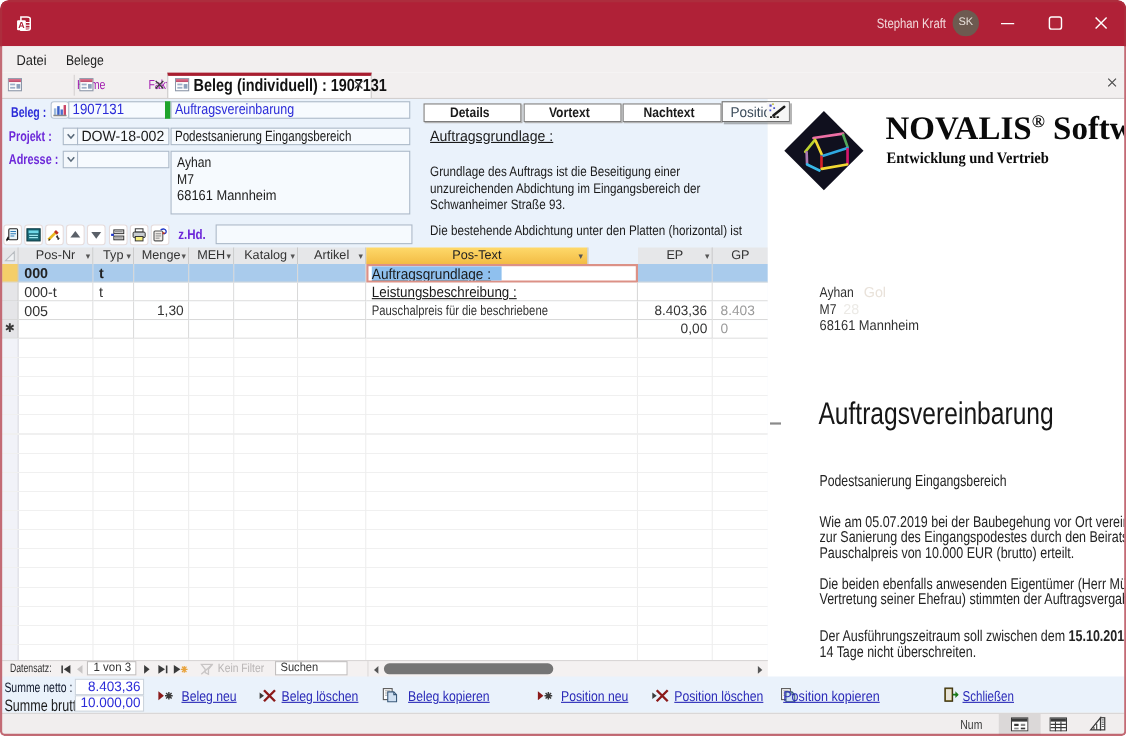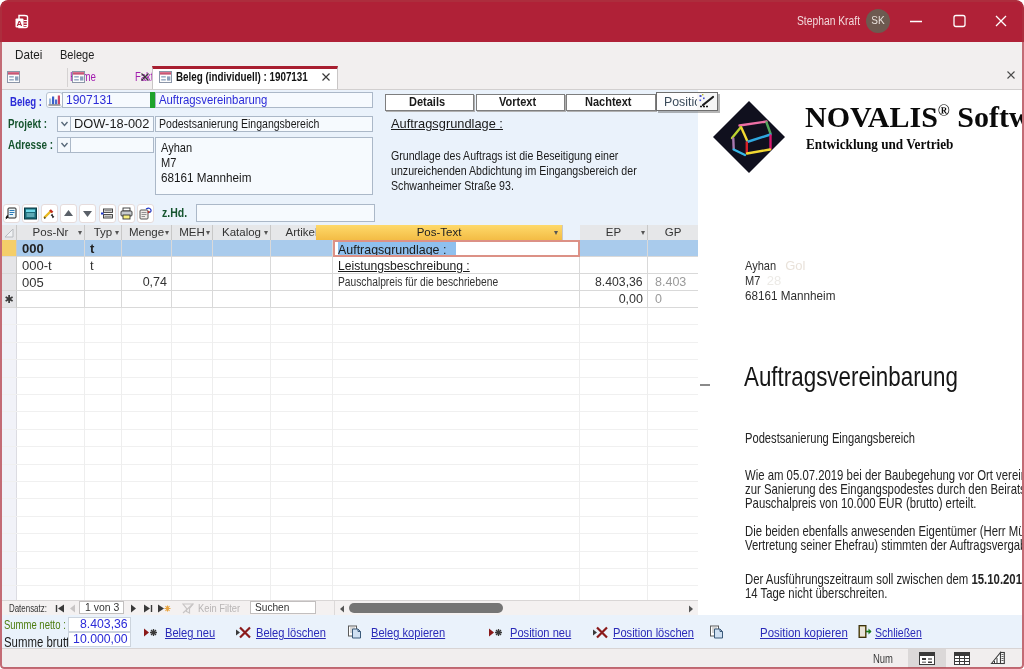--- a/index.html
+++ b/index.html
@@ -13,21 +13,21 @@
   #titletext{position:absolute;left:39px;top:13px;font-size:13.5px;color:#fff;}
   #user{position:absolute;left:797px;top:14px;font-size:12.5px;color:#f2d8db;}
   #avatar{position:absolute;left:866px;top:9px;width:24px;height:24px;border-radius:50%;background:#6d5a50;color:#e8e0da;font-size:10px;text-align:center;line-height:24px;}
   #menubar{position:absolute;left:2px;top:42px;width:1020px;height:24px;background:#f2efef;font-size:13px;color:#1e1e1e;}
   #tabstrip{position:absolute;left:2px;top:66px;width:1020px;height:24px;background:#f2efef;border-bottom:1px solid #d2cfcf;box-sizing:border-box;}
   #tab-active{position:absolute;left:150px;top:0;width:184px;background:#fff;border-left:1px solid #c9c6c6;border-right:1px solid #c9c6c6;border-top:3px solid #a81e30;height:20px;}
   .tabtxt{font-size:12px;color:#a21caf;padding-left:44px;}
   #form{position:absolute;left:2px;top:90px;width:696px;height:510px;background:#eaf2fb;}
   #doc{position:absolute;left:698px;top:90px;width:324px;height:525px;background:#fff;overflow:hidden;}
   .inp{position:absolute;background:#f6fafe;border:1px solid #abb8c8;box-sizing:border-box;font-size:13.5px;white-space:nowrap;overflow:hidden;}
-  .lbl{position:absolute;font-weight:bold;font-size:13px;color:#14532d;white-space:nowrap;}
+  .lbl{position:absolute;font-weight:bold;font-size:13px;color:#6d28d9;white-space:nowrap;}
   .combo{position:absolute;width:14px;height:16px;background:#f4f8fc;border:1px solid #abb8c8;box-sizing:border-box;color:#5a6a7a;font-size:8px;text-align:center;line-height:14px;}
   .vbtn{position:absolute;top:4px;height:17px;background:#fff;border:1px solid #7e7e7e;box-shadow:1px 1px 0 #b0b0b0;box-sizing:border-box;font-size:12.5px;font-weight:bold;color:#1a1a1a;text-align:center;line-height:15px;}
   .tbtn{position:absolute;top:114px;width:17px;height:19px;background:#fff;border:1px solid #e6dcdc;border-radius:3px;box-sizing:border-box;padding:1px 0 0 0;}
   #table{position:absolute;left:0px;top:135px;width:696px;}
   .hdrcell{position:absolute;top:0;height:15px;background:#e6e7e9;border-right:1px solid #c8c8c8;box-sizing:border-box;font-size:11.5px;color:#333;text-align:center;line-height:15px;white-space:nowrap;}
   .cell{position:absolute;box-sizing:border-box;font-size:13px;color:#333;border-right:1px solid #d9d9d9;border-bottom:1px solid #d9d9d9;padding:1px 4px 0 5px;white-space:nowrap;overflow:hidden;background:#fff;}
   .da{position:absolute;right:2px;top:0;font-size:8px;color:#555;}
   .vline{position:absolute;top:83px;width:1px;height:292px;background:#eeeeee;}
   #navbar{position:absolute;left:2px;top:600px;width:696px;height:15px;background:#f4f1f1;border-top:1px solid #d9d6d6;font-size:11px;color:#333;}
   #footer{position:absolute;left:2px;top:615px;width:1020px;height:33px;background:#eaf2fb;}
@@ -99,21 +99,21 @@
         <use href="#formicon"></use>
       </svg>
     <span class="abs tabtxt" style="left:89px;top:4px"><span class="sx" style="transform:scaleX(.79)">Faktura</span></span>
     <svg class="abs" style="left:138px;top:6px" width="10" height="10" viewBox="0 0 10 10">
         <path d="M1.5 1.5 L8.5 8.5 M8.5 1.5 L1.5 8.5" stroke="#3a3a3a" stroke-width="1.2"></path>
       </svg>
     <div id="tab-active"></div>
     <svg class="abs" style="left:157px;top:4px" width="14" height="14">
         <use href="#formicon"></use>
       </svg>
-    <span class="abs" style="left:174px;top:4px;font-weight:bold;color:#111;font-size:12px"><span class="sx" style="transform:scaleX(.82)">Beleg (individuell) : 1907131</span></span>
+    <span class="abs" style="left:174px;top:4px;font-weight:bold;color:#111;font-size:16px"><span class="sx" style="transform:scaleX(.82)">Beleg (individuell) : 1907131</span></span>
     <svg class="abs" style="left:319px;top:6px" width="10" height="10" viewBox="0 0 10 10">
         <path d="M1.5 1.5 L8.5 8.5 M8.5 1.5 L1.5 8.5" stroke="#3a3a3a" stroke-width="1.2"></path>
       </svg>
     <svg class="abs" style="left:1004px;top:4px" width="10" height="10" viewBox="0 0 10 10">
         <path d="M1.5 1.5 L8.5 8.5 M8.5 1.5 L1.5 8.5" stroke="#4a4a4a" stroke-width="1.1"></path>
       </svg>
   </div>
 
   <div id="form">
     <span class="lbl" style="left:8px;top:4px;color:#2b2bd8;font-size:13px"><span class="sx" style="transform:scaleX(.74)">Beleg :</span></span>
@@ -184,32 +184,33 @@
         </svg></div>
     <span class="lbl" style="left:160px;top:116px;font-size:12.5px"><span class="sx" style="transform:scaleX(.84)">z.Hd.</span></span>
     <div class="inp" style="left:194px;top:114px;width:179px;height:18px"></div>
 
     <div class="vbtn" style="left:383px;width:89px"><span class="sx" style="transform:scaleX(.88)">Details</span></div>
     <div class="vbtn" style="left:474px;width:89px"><span class="sx" style="transform:scaleX(.88)">Vortext</span></div>
     <div class="vbtn" style="left:564px;width:90px"><span class="sx" style="transform:scaleX(.88)">Nachtext</span></div>
 
     <span class="abs" style="left:389px;top:26px;font-size:13.5px;color:#1a1a1a"><span class="sx" style="transform:scaleX(.95);text-decoration:underline">Auftragsgrundlage :</span></span>
     <div class="abs" style="left:389px;top:59px;font-size:12.5px;color:#1a1a1a;line-height:15px;white-space:nowrap"><span class="sx" style="transform:scaleX(.85)">Grundlage des Auftrags ist die Beseitigung einer</span><br><span class="sx" style="transform:scaleX(.85)">unzureichenden Abdichtung im Eingangsbereich der</span><br><span class="sx" style="transform:scaleX(.85)">Schwanheimer Straße 93.</span></div>
+    <div class="abs" style="left:389px;top:113px;font-size:12.5px;color:#1a1a1a;white-space:nowrap"><span class="sx" style="transform:scaleX(.85)">Die bestehende Abdichtung unter den Platten (horizontal) ist</span></div>
 
     <div id="table">
       <div class="hdrcell" style="left:0;width:15px"><svg width="12" height="12" viewBox="0 0 12 12" style="margin-top:2px">
             <path d="M2 10 L10 10 L10 2 Z" fill="#f0f2f4" stroke="#b8bcc0" stroke-width="1"></path>
           </svg></div>
       <div class="hdrcell" style="left:15px;width:68px">Pos-Nr <span class="da">▾</span></div>
       <div class="hdrcell" style="left:83px;width:37px">Typ <span class="da">▾</span></div>
       <div class="hdrcell" style="left:120px;width:50px">Menge <span class="da">▾</span></div>
       <div class="hdrcell" style="left:170px;width:41px">MEH <span class="da">▾</span></div>
       <div class="hdrcell" style="left:211px;width:58px">Katalog <span class="da">▾</span></div>
       <div class="hdrcell" style="left:269px;width:62px">Artikel <span class="da">▾</span></div>
-      <div class="hdrcell" style="left:314px;width:247px;background:linear-gradient(#fed96a,#f3bc45);color:#222">Pos-Text <span class="da" style="right:4px">▾</span></div>
+      <div class="hdrcell" style="left:331px;width:202px;background:linear-gradient(#fed96a,#f3bc45);color:#222">Pos-Text <span class="da" style="right:4px">▾</span></div>
       <div class="hdrcell" style="left:578px;width:68px">EP <span class="da">▾</span></div>
       <div class="hdrcell" style="left:646px;width:50px;border-right:none">GP</div>
       <div class="cell" style="left:0;top:15px;width:15px;height:17px;background:#f4ce69;border-right:1px solid #c8c8c8"></div>
       <div class="cell" style="left:15px;top:15px;width:68px;height:17px;background:#a9cbec;font-weight:bold;color:#222">000</div>
       <div class="cell" style="left:83px;top:15px;width:37px;height:17px;background:#a9cbec;font-weight:bold;color:#222">t</div>
       <div class="cell" style="left:120px;top:15px;width:50px;height:17px;background:#a9cbec"></div>
       <div class="cell" style="left:170px;top:15px;width:41px;height:17px;background:#a9cbec"></div>
       <div class="cell" style="left:211px;top:15px;width:58px;height:17px;background:#a9cbec"></div>
       <div class="cell" style="left:269px;top:15px;width:62px;height:17px;background:#a9cbec"></div>
       <div class="cell" style="left:331px;top:15px;width:247px;height:17px;background:#fff;border:2px solid #dc9186;padding:0 2px 0 3px"><span style="background:#8fc0ee;font-size:13.5px;color:#1a1a1a"><span class="sx" style="transform:scaleX(.92);text-decoration:underline">Auftragsgrundlage :</span>            </span></div>
@@ -221,21 +222,21 @@
       <div class="cell" style="left:120px;top:32px;width:50px;height:17px"></div>
       <div class="cell" style="left:170px;top:32px;width:41px;height:17px"></div>
       <div class="cell" style="left:211px;top:32px;width:58px;height:17px"></div>
       <div class="cell" style="left:269px;top:32px;width:62px;height:17px"></div>
       <div class="cell" style="left:331px;top:32px;width:247px;height:17px;font-size:13.5px;color:#1a1a1a"><span class="sx" style="transform:scaleX(.9);text-decoration:underline">Leistungsbeschreibung :</span></div>
       <div class="cell" style="left:578px;top:32px;width:68px;height:17px"></div>
       <div class="cell" style="left:646px;top:32px;width:50px;height:17px;border-right:none"></div>
       <div class="cell" style="left:0;top:49px;width:15px;height:17px;background:#e5e5e8;border-right:1px solid #c8c8c8"></div>
       <div class="cell" style="left:15px;top:49px;width:68px;height:17px">005</div>
       <div class="cell" style="left:83px;top:49px;width:37px;height:17px"></div>
-      <div class="cell" style="left:120px;top:49px;width:50px;height:17px;text-align:right;font-size:12.5px">0,74</div>
+      <div class="cell" style="left:120px;top:49px;width:50px;height:17px;text-align:right;font-size:12.5px">1,30</div>
       <div class="cell" style="left:170px;top:49px;width:41px;height:17px"></div>
       <div class="cell" style="left:211px;top:49px;width:58px;height:17px"></div>
       <div class="cell" style="left:269px;top:49px;width:62px;height:17px"></div>
       <div class="cell" style="left:331px;top:49px;width:247px;height:17px;font-size:12.5px"><span class="sx" style="transform:scaleX(.82)">Pauschalpreis für die beschriebene</span></div>
       <div class="cell" style="left:578px;top:49px;width:68px;height:17px;text-align:right;font-size:12.5px"><span class="sxr" style="transform:scaleX(.98)">8.403,36</span></div>
       <div class="cell" style="left:646px;top:49px;width:50px;height:17px;border-right:none;font-size:12.5px;color:#9a9a9a;padding-left:7px">8.403</div>
       <div class="cell" style="left:0;top:66px;width:15px;height:17px;background:#e5e5e8;border-right:1px solid #c8c8c8;padding:0;text-align:center;color:#3a3a3a;font-size:11px;line-height:16px">✱</div>
       <div class="cell" style="left:15px;top:66px;width:68px;height:17px"></div>
       <div class="cell" style="left:83px;top:66px;width:37px;height:17px"></div>
       <div class="cell" style="left:120px;top:66px;width:50px;height:17px"></div>
@@ -326,21 +327,21 @@
     <svg class="abs" style="left:337px;top:4px" width="6" height="8" viewBox="0 0 6 8">
         <path d="M5 0.5 L1 4 L5 7.5 Z" fill="#555"></path>
       </svg>
     <svg class="abs" style="left:686px;top:4px" width="6" height="8" viewBox="0 0 6 8">
         <path d="M1 0.5 L5 4 L1 7.5 Z" fill="#555"></path>
       </svg>
     <div class="abs" style="left:347px;top:2px;width:154px;height:10px;background:#757575;border-radius:5px"></div>
   </div>
 
   <div id="footer">
-    <span class="abs" style="left:2px;top:3px;font-size:12.5px;color:#4d7c0f"><span class="sx" style="transform:scaleX(.76)">Summe netto :</span></span>
+    <span class="abs" style="left:2px;top:3px;font-size:12.5px;color:#0f172a"><span class="sx" style="transform:scaleX(.76)">Summe netto :</span></span>
     <div class="abs" style="left:66px;top:2px;width:63px;height:15px;background:#fff;border:1px solid #ccd4dd;box-sizing:border-box;font-size:12.5px;color:#2b2bd8;text-align:right;padding-right:2px;line-height:13px"><span class="sxr" style="transform:scaleX(.98)">8.403,36</span></div>
     <span class="abs" style="left:2px;top:18px;font-size:15px;color:#1a1a1a"><span class="sx" style="transform:scaleX(.76)">Summe brutto:</span></span>
     <div class="abs" style="left:66px;top:17px;width:63px;height:15px;background:#fff;border:1px solid #ccd4dd;box-sizing:border-box;font-size:12.5px;color:#2b2bd8;text-align:right;padding-right:2px;line-height:13px"><span class="sxr" style="transform:scaleX(.98)">10.000,00</span></div>
     <svg class="abs" style="left:141px;top:11px" width="16" height="13">
         <use href="#ic-new"></use>
       </svg>
     <a class="flink" style="left:163px"><span class="sx" style="transform:scaleX(.855)">Beleg neu</span></a>
     <svg class="abs" style="left:233px;top:11px" width="17" height="13">
         <use href="#ic-del"></use>
       </svg>
@@ -353,21 +354,21 @@
         <use href="#ic-new"></use>
       </svg>
     <a class="flink" style="left:508px"><span class="sx" style="transform:scaleX(.855)">Position neu</span></a>
     <svg class="abs" style="left:590px;top:11px" width="17" height="13">
         <use href="#ic-del"></use>
       </svg>
     <a class="flink" style="left:611px"><span class="sx" style="transform:scaleX(.855)">Position löschen</span></a>
     <svg class="abs" style="left:707px;top:10px" width="15" height="14">
         <use href="#ic-copy"></use>
       </svg>
-    <a class="flink" style="left:758px"><span class="sx" style="transform:scaleX(.88)">Position kopieren</span></a>
+    <a class="flink" style="left:710px"><span class="sx" style="transform:scaleX(.88)">Position kopieren</span></a>
     <svg class="abs" style="left:855px;top:9px" width="15" height="15" viewBox="0 0 15 15">
       <rect x="2" y="1.5" width="7" height="12" fill="#7a6a20" stroke="#3a3010" stroke-width="1"></rect>
       <rect x="3" y="2.5" width="5" height="10" fill="#e8e4d8"></rect>
       <path d="M9 7.5 H14" stroke="#1a7a1a" stroke-width="1.6"></path>
         <path d="M11.5 4.5 L14.5 7.5 L11.5 10.5 Z" fill="#1a7a1a"></path>
     </svg>
     <a class="flink" style="left:873px"><span class="sx" style="transform:scaleX(.81)">Schließen</span></a>
   </div>
 
   <div id="statusbar">

